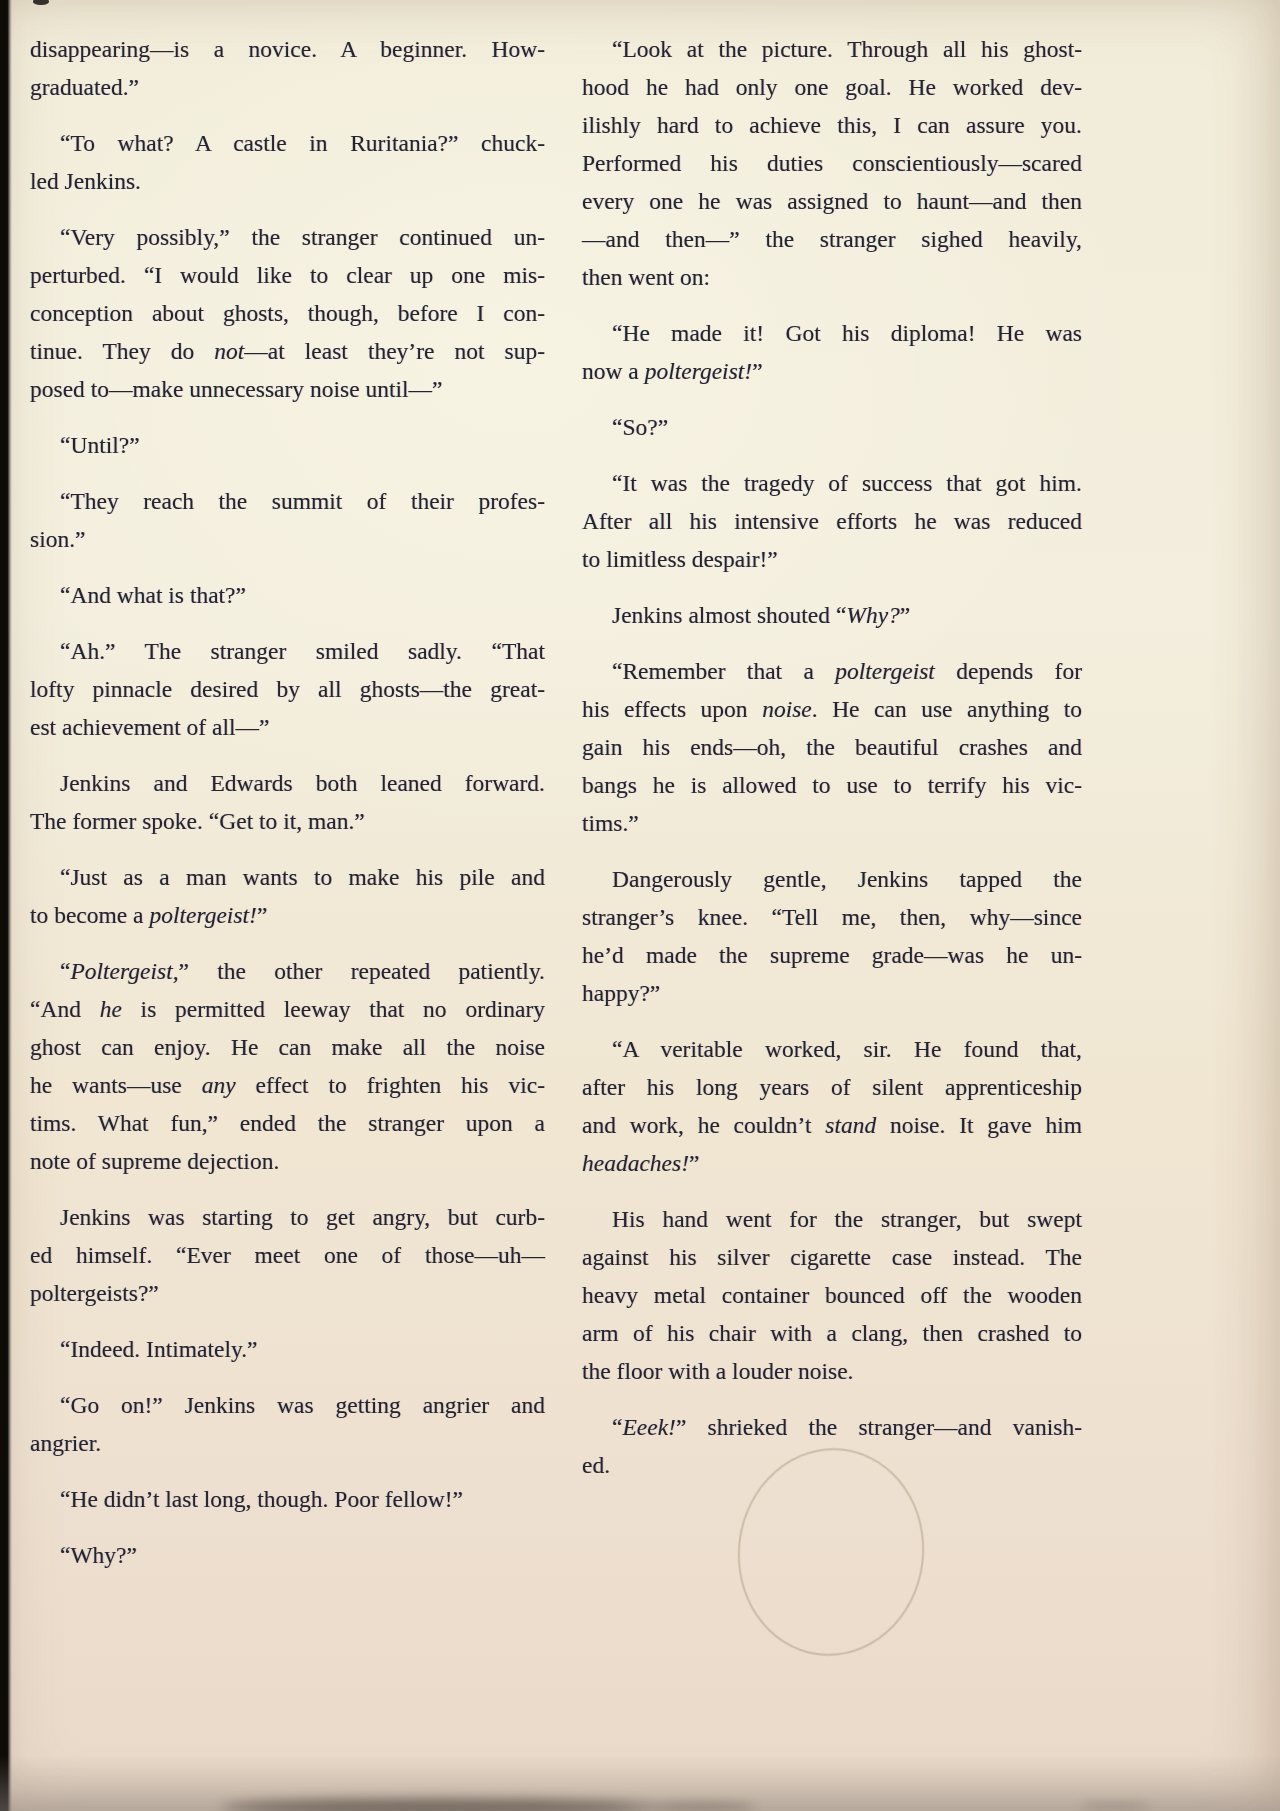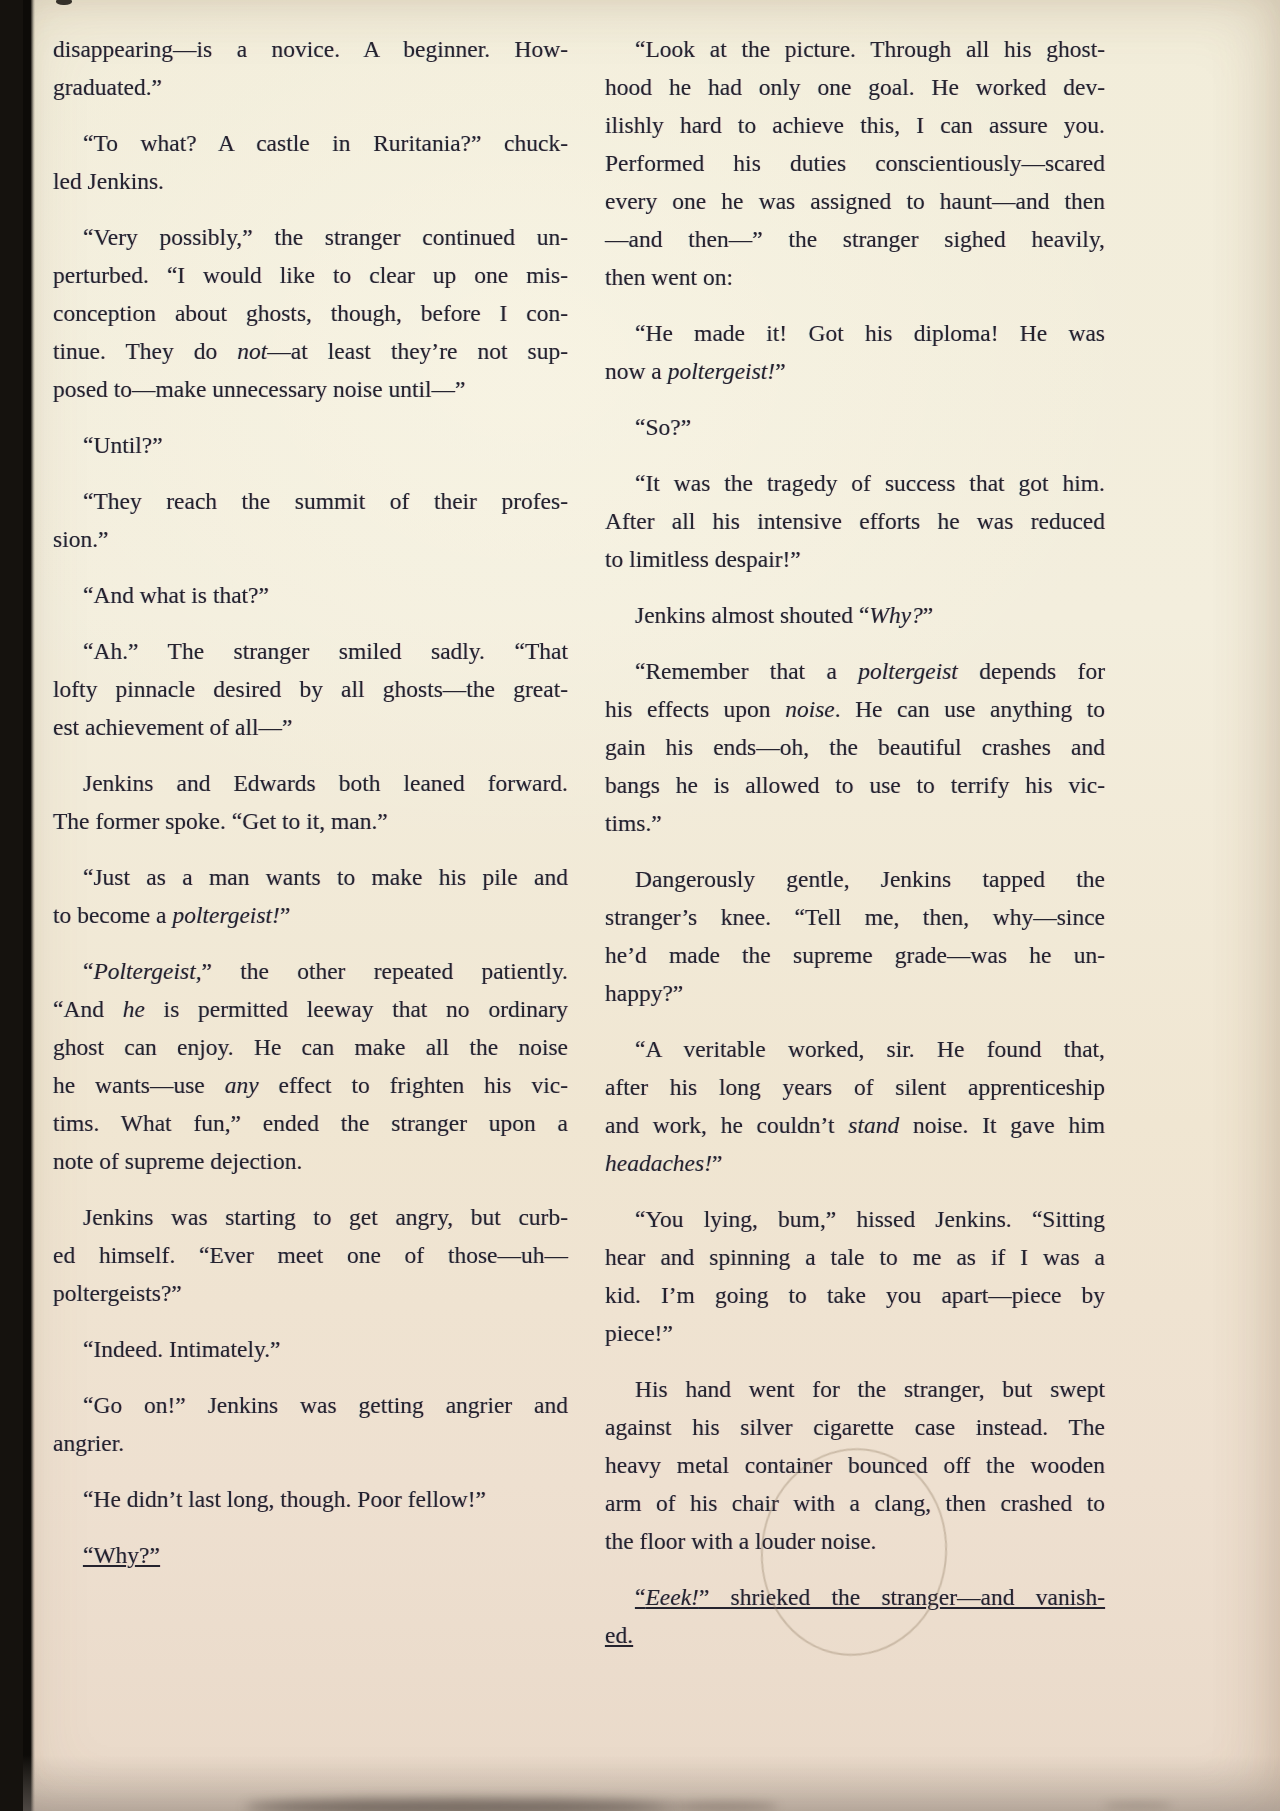--- a/index.html
+++ b/index.html
@@ -12,21 +12,20 @@
   }
   .page {
     position: absolute; inset: 0;
     background:
       radial-gradient(ellipse 900px 700px at 40% 20%, rgba(255,253,240,0.35), rgba(255,253,240,0) 70%),
       linear-gradient(180deg, var(--paper_top, #f2edda) 0%, #f3eedd 34%, #f0e6d2 62%, #eee0d0 82%, var(--paper_bottom, #e9d9c9) 100%);
     box-shadow:
       inset 0 0 70px rgba(120, 90, 60, 0.14),
       inset -24px 0 50px rgba(150, 110, 80, 0.10),
       inset 0 -10px 30px rgba(110, 90, 75, 0.10);
-    margin-left: 23px;
   }
   .scan-edge-left {
     position: absolute; left: 0; top: 0; bottom: 0; width: 12px;
     background: linear-gradient(90deg, var(--edge, #0d0b08) 0%, var(--edge, #0d0b08) 62%, rgba(13,11,8,0.25) 86%, rgba(13,11,8,0) 100%);
   }
   .scan-band-bottom {
     position: absolute; left: 0; right: 0; bottom: 0; height: 56px;
     background: linear-gradient(180deg, rgba(160,150,142,0) 0%, rgba(158,148,140,0.28) 60%, rgba(148,138,132,0.48) 100%);
   }
   .smudge { position: absolute; border-radius: 50%; }
@@ -44,21 +43,21 @@
   .col {
     position: absolute; top: 30px;
     color: var(--ink, #25232e);
     font-size: 23.5px;
     line-height: 38px;
     text-shadow: 0.7px 0 rgba(150, 40, 110, 0.22), -0.7px 0 rgba(0, 120, 150, 0.20);
   }
   .col-left  { left: 30px;  width: 515px; }
   .col-right { left: 582px; width: 500px; }
   .para { margin: 0 0 18px 0; }
-  .para:last-child { margin-bottom: 0; text-decoration: underline; }
+  .para:last-child { margin-bottom: 0; }
   .line { text-align: justify; text-align-last: justify; }
   .line.last { text-align-last: left; }
   .line.indent { padding-left: 30px; }
   .line i { font-style: italic; }
 </style>
 </head>
 <body style="--paper_top: #f2edda; --paper_bottom: #e9d9c9; --ink: #25232e; --edge: #0d0b08;">
 
 <div class="page">
   <div class="col col-left">
@@ -165,26 +164,20 @@
         <div class="line">he’d made the supreme grade—was he un-</div>
         <div class="line last">happy?”</div>
       </div>
       <div class="para">
         <div class="line indent">“A veritable worked, sir. He found that,</div>
         <div class="line">after his long years of silent apprenticeship</div>
         <div class="line">and work, he couldn’t <i>stand</i> noise. It gave him</div>
         <div class="line last"><i>headaches!</i>”</div>
       </div>
       <div class="para">
-        <div class="line indent">“You lying, bum,” hissed Jenkins. “Sitting</div>
-        <div class="line">hear and spinning a tale to me as if I was a</div>
-        <div class="line">kid. I’m going to take you apart—piece by</div>
-        <div class="line last">piece!”</div>
-      </div>
-      <div class="para">
         <div class="line indent">His hand went for the stranger, but swept</div>
         <div class="line">against his silver cigarette case instead. The</div>
         <div class="line">heavy metal container bounced off the wooden</div>
         <div class="line">arm of his chair with a clang, then crashed to</div>
         <div class="line last">the floor with a louder noise.</div>
       </div>
       <div class="para">
         <div class="line indent">“<i>Eeek!</i>” shrieked the stranger—and vanish-</div>
         <div class="line last">ed.</div>
       </div>

